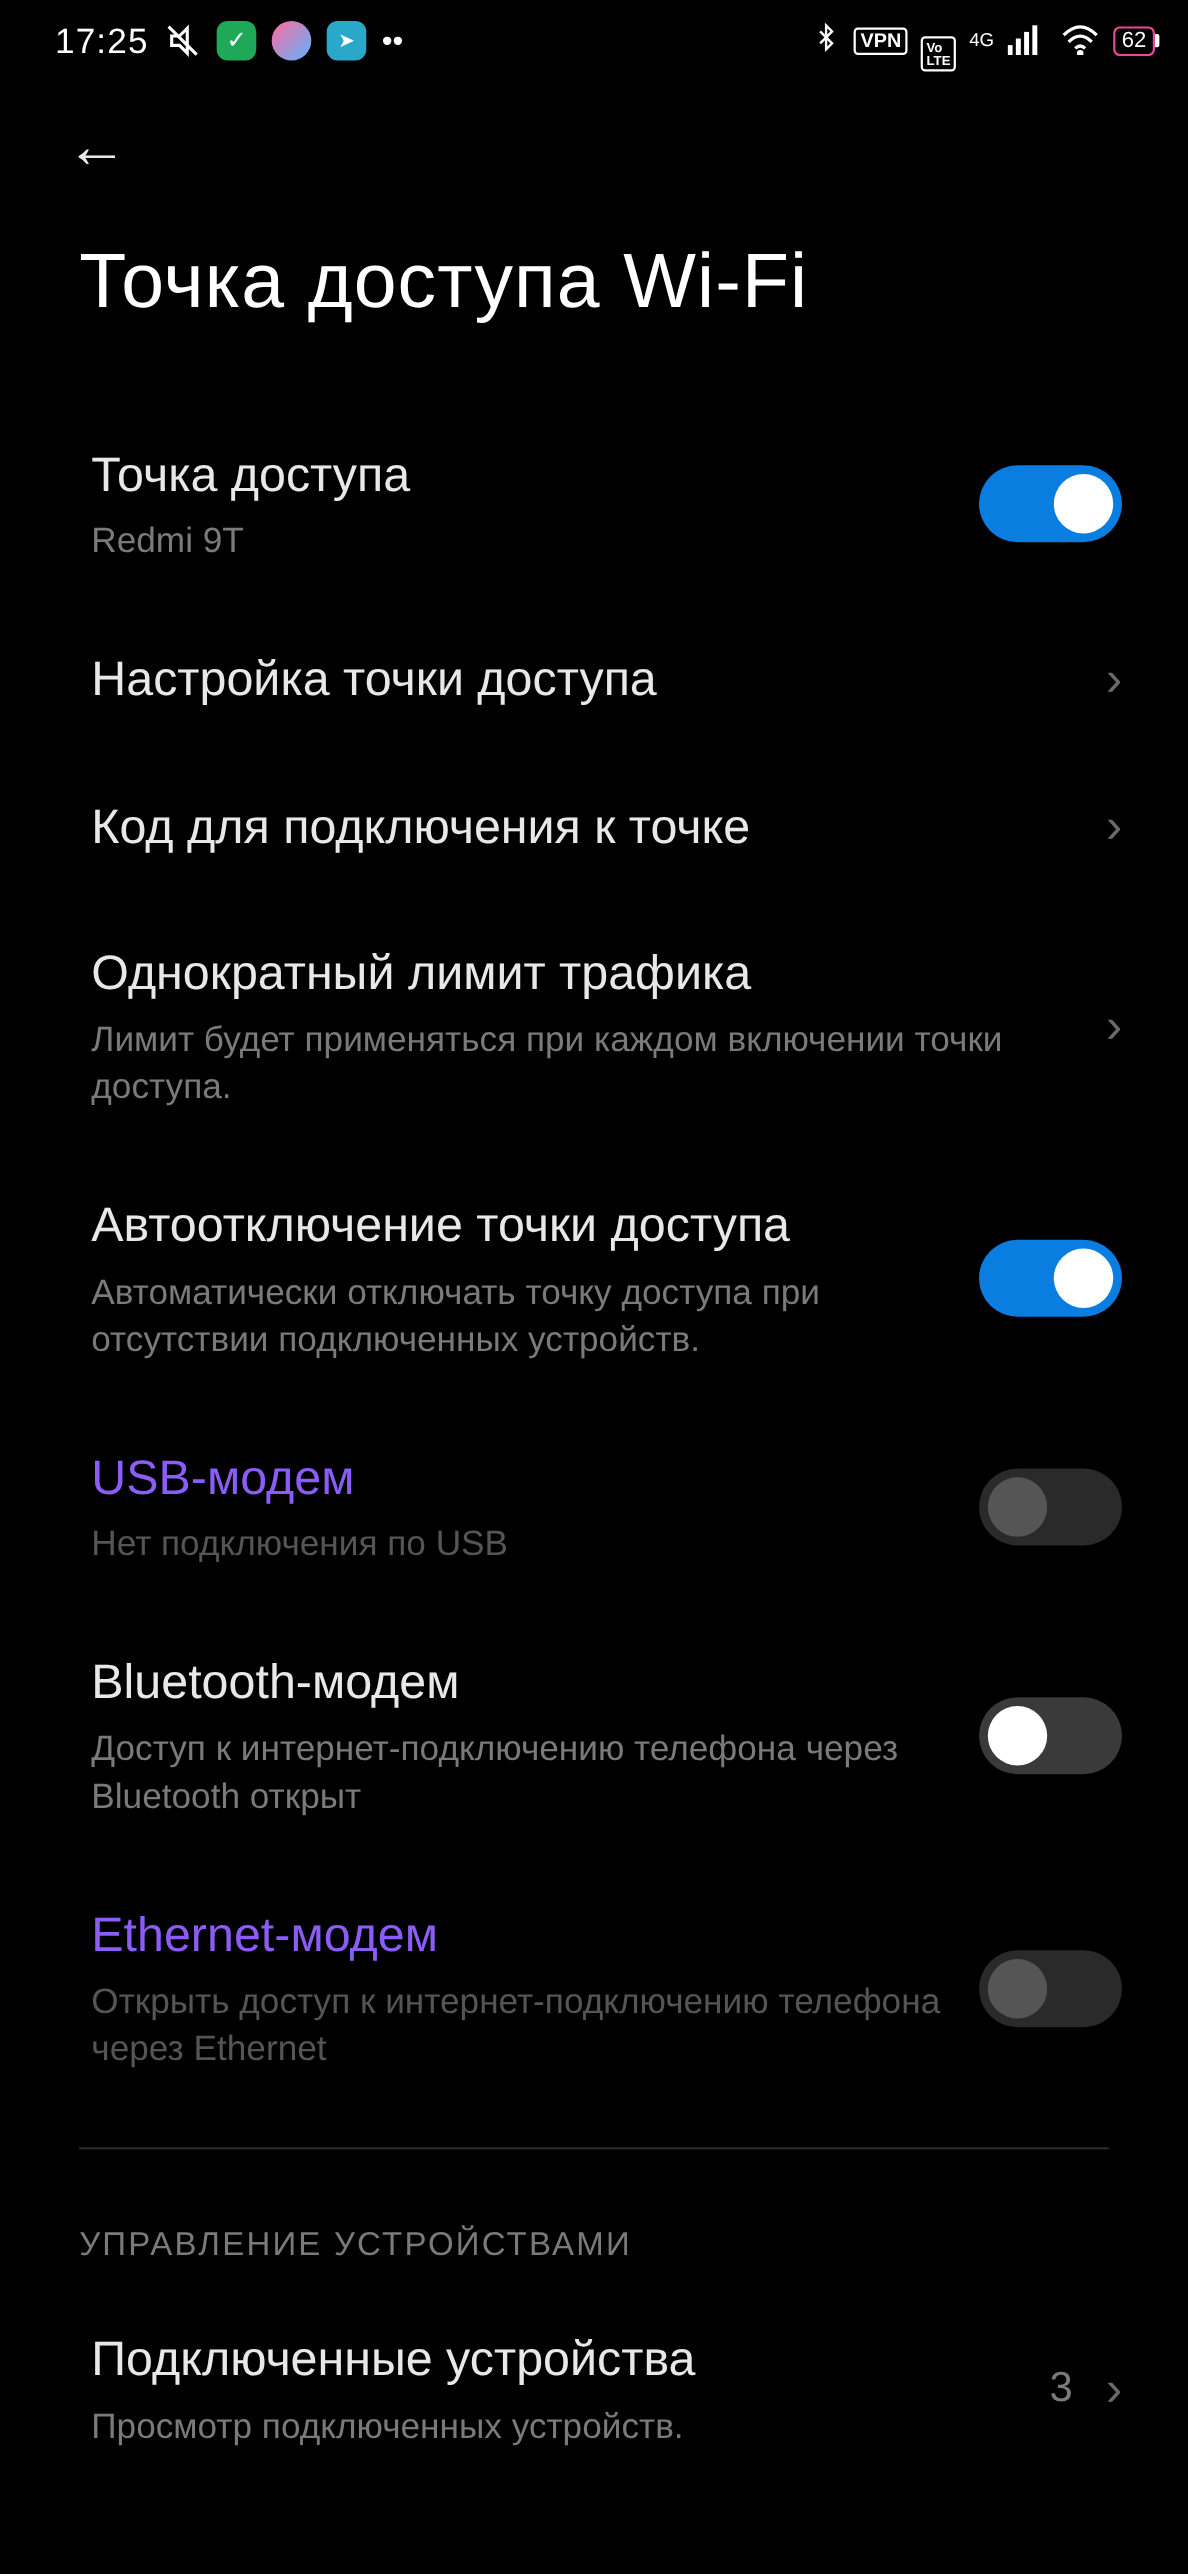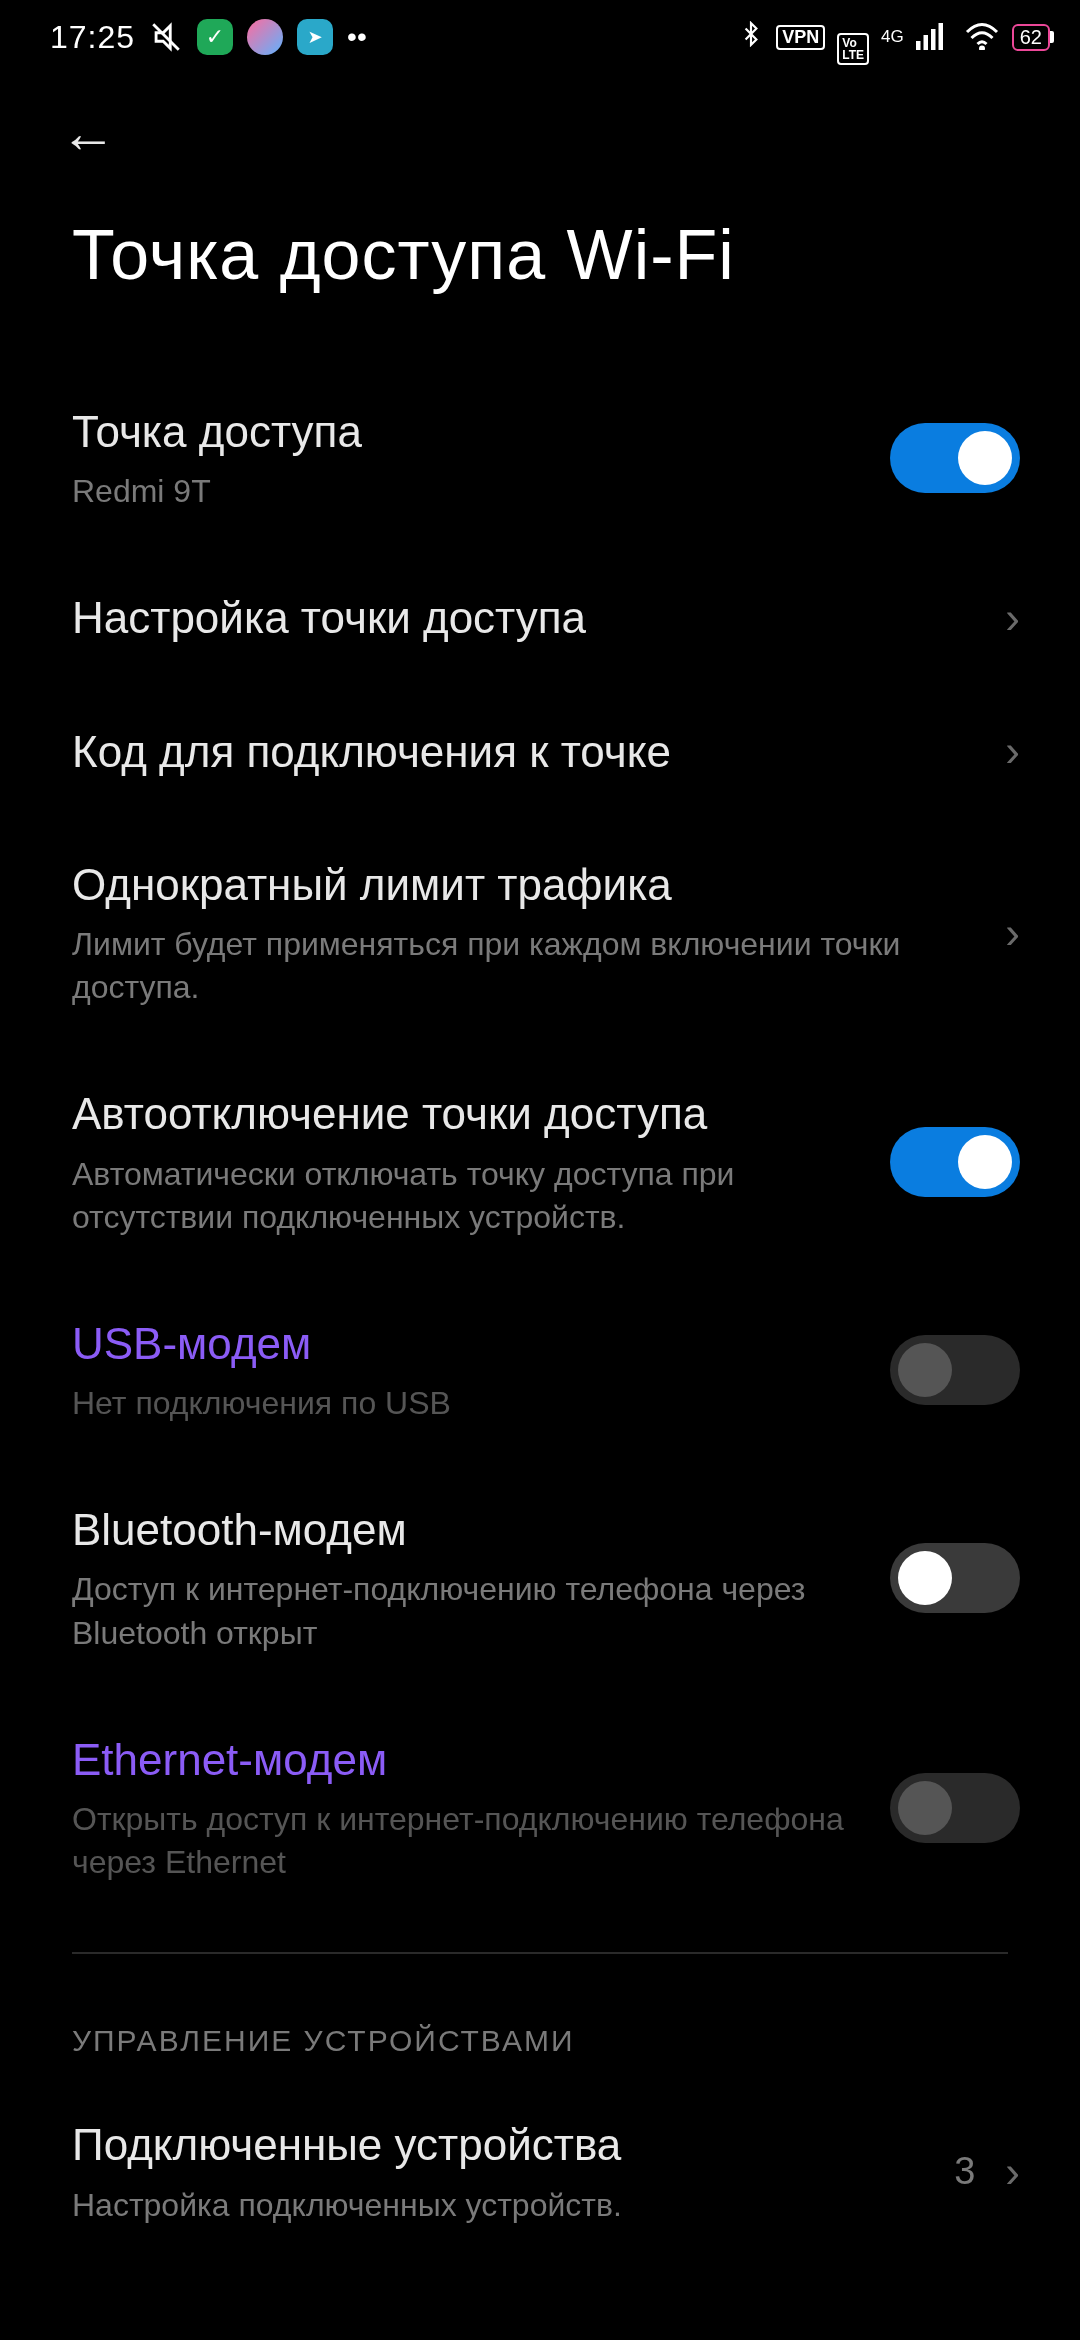--- a/index.html
+++ b/index.html
@@ -91,20 +91,21 @@
 .setting-item {
   display: flex;
   align-items: center;
   justify-content: space-between;
   padding: 38px 60px 38px 72px;
   min-height: 120px;
 }
 .setting-text {
   flex: 1;
   padding-right: 30px;
+  margin-left: 11px;
 }
 .setting-title {
   font-size: 44px;
   color: #e8e8e8;
   line-height: 1.3;
 }
 .setting-subtitle {
   font-size: 32px;
   color: #7a7a7a;
   margin-top: 10px;
@@ -343,21 +344,21 @@
       </div>
   </div>
 
   <div class="divider"></div>
 
   <div class="section-header">УПРАВЛЕНИЕ УСТРОЙСТВАМИ</div>
 
   <div class="setting-item">
     <div class="setting-text">
       <div class="setting-title">Подключенные устройства</div>
-      <div class="setting-subtitle">Настройка подключенных устройств.</div>
+      <div class="setting-subtitle">Просмотр подключенных устройств.</div>
     </div>
     <div class="trailing-group">
       <span class="count-text">3</span>
       <span class="chevron">›</span>
     </div>
   </div>
 
 </div>
 
 </body></html>

